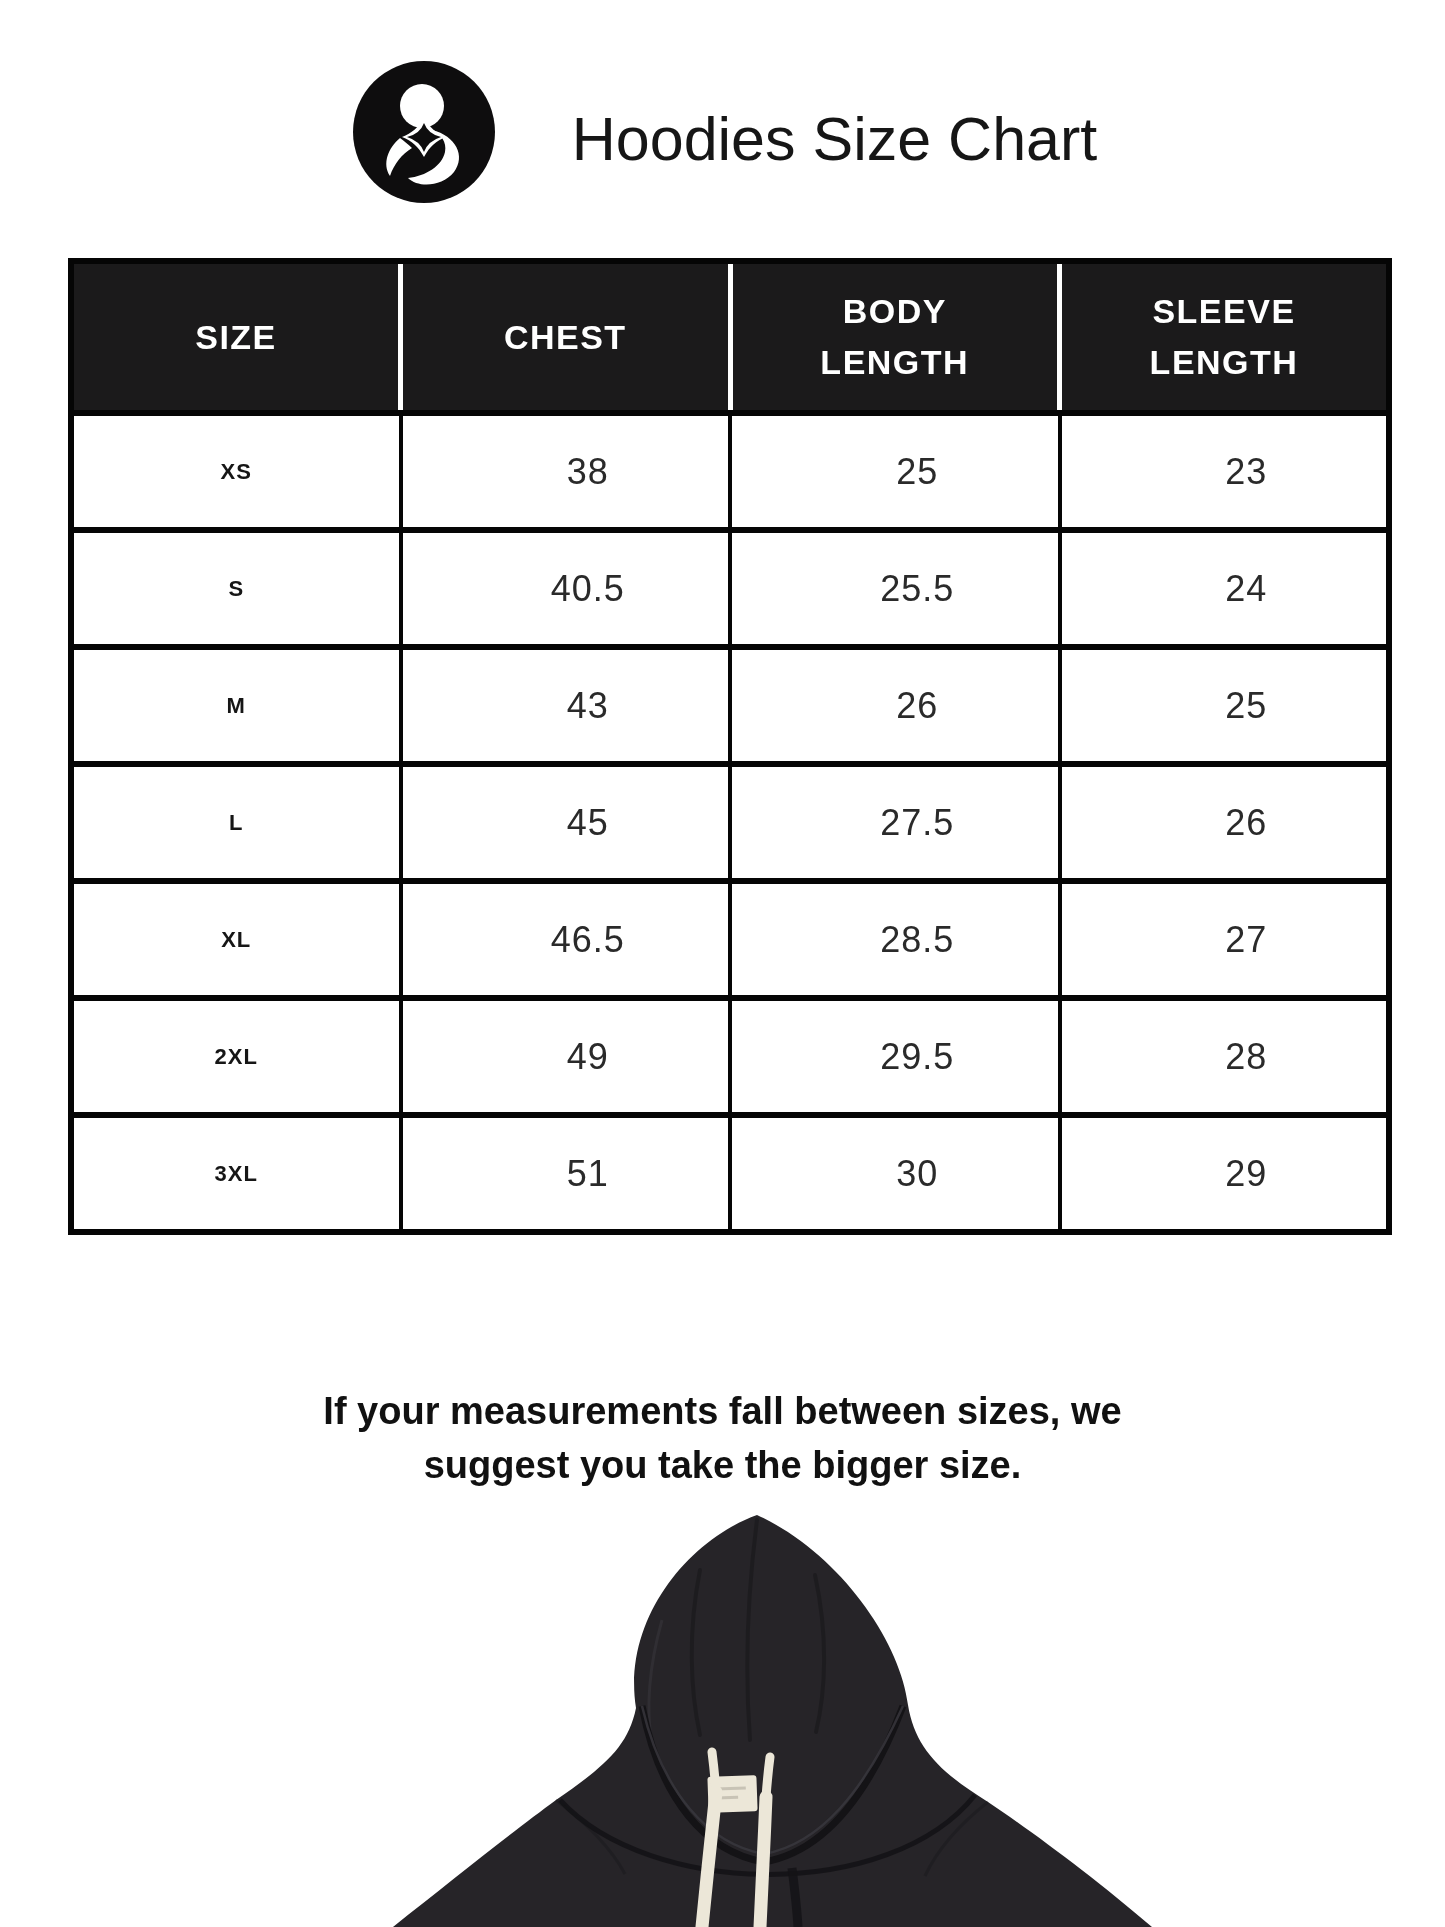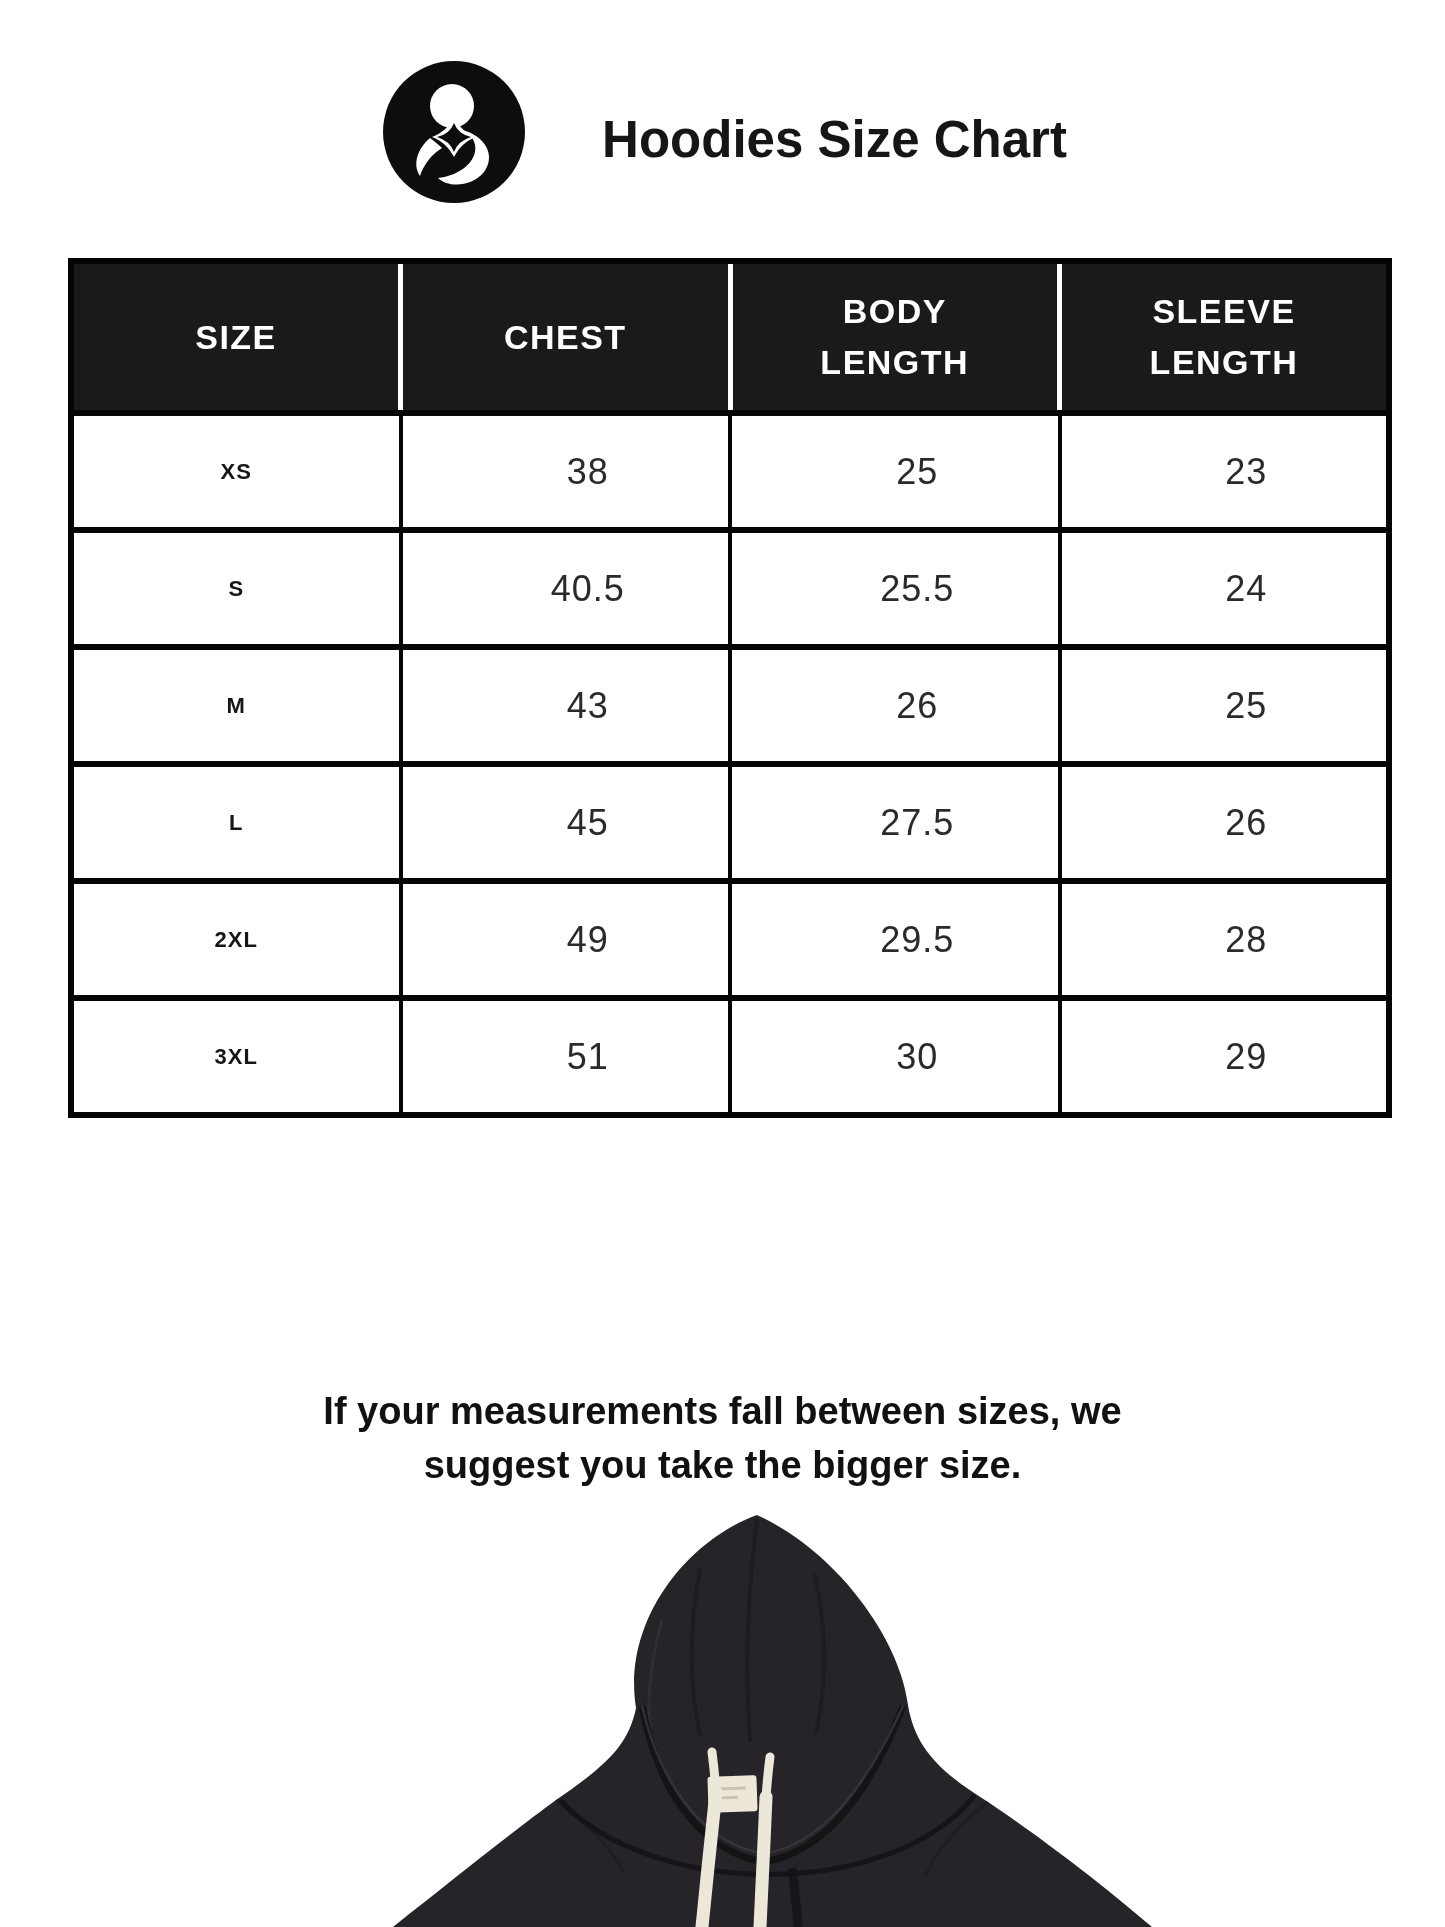--- a/index.html
+++ b/index.html
@@ -7,21 +7,21 @@
     width:1445px;height:1927px;position:relative;overflow:hidden;
     background:var(--page-bg,#ffffff);
     font-family:"Liberation Sans","DejaVu Sans",sans-serif;
   }
   .header{
     position:absolute;top:56px;left:0;width:100%;
     display:flex;justify-content:center;align-items:center;gap:56px;
   }
   .logo{width:152px;height:152px;flex:0 0 auto;}
   .title{
-    font-size:51px;font-weight:700;color:var(--title-text,#161616);
+    font-size:61px;font-weight:400;color:var(--title-text,#161616);
     letter-spacing:0px;margin:14px 0 0 16px;white-space:nowrap;
   }
   table.size-chart{
     position:absolute;left:68px;top:258px;width:1324px;
     border-collapse:collapse;table-layout:fixed;
     border:6px solid var(--border,#050505);
   }
   .size-chart thead tr{height:152px;}
   .size-chart tbody tr{height:117px;}
   .size-chart th,.size-chart td{text-align:center;vertical-align:middle;}
@@ -102,20 +102,26 @@
         <td>26</td>
         <td>25</td>
       </tr>
       <tr>
         <th>L</th>
         <td>45</td>
         <td>27.5</td>
         <td>26</td>
       </tr>
       <tr>
+        <th>XL</th>
+        <td>46.5</td>
+        <td>28.5</td>
+        <td>27</td>
+      </tr>
+      <tr>
         <th>2XL</th>
         <td>49</td>
         <td>29.5</td>
         <td>28</td>
       </tr>
       <tr>
         <th>3XL</th>
         <td>51</td>
         <td>30</td>
         <td>29</td>

